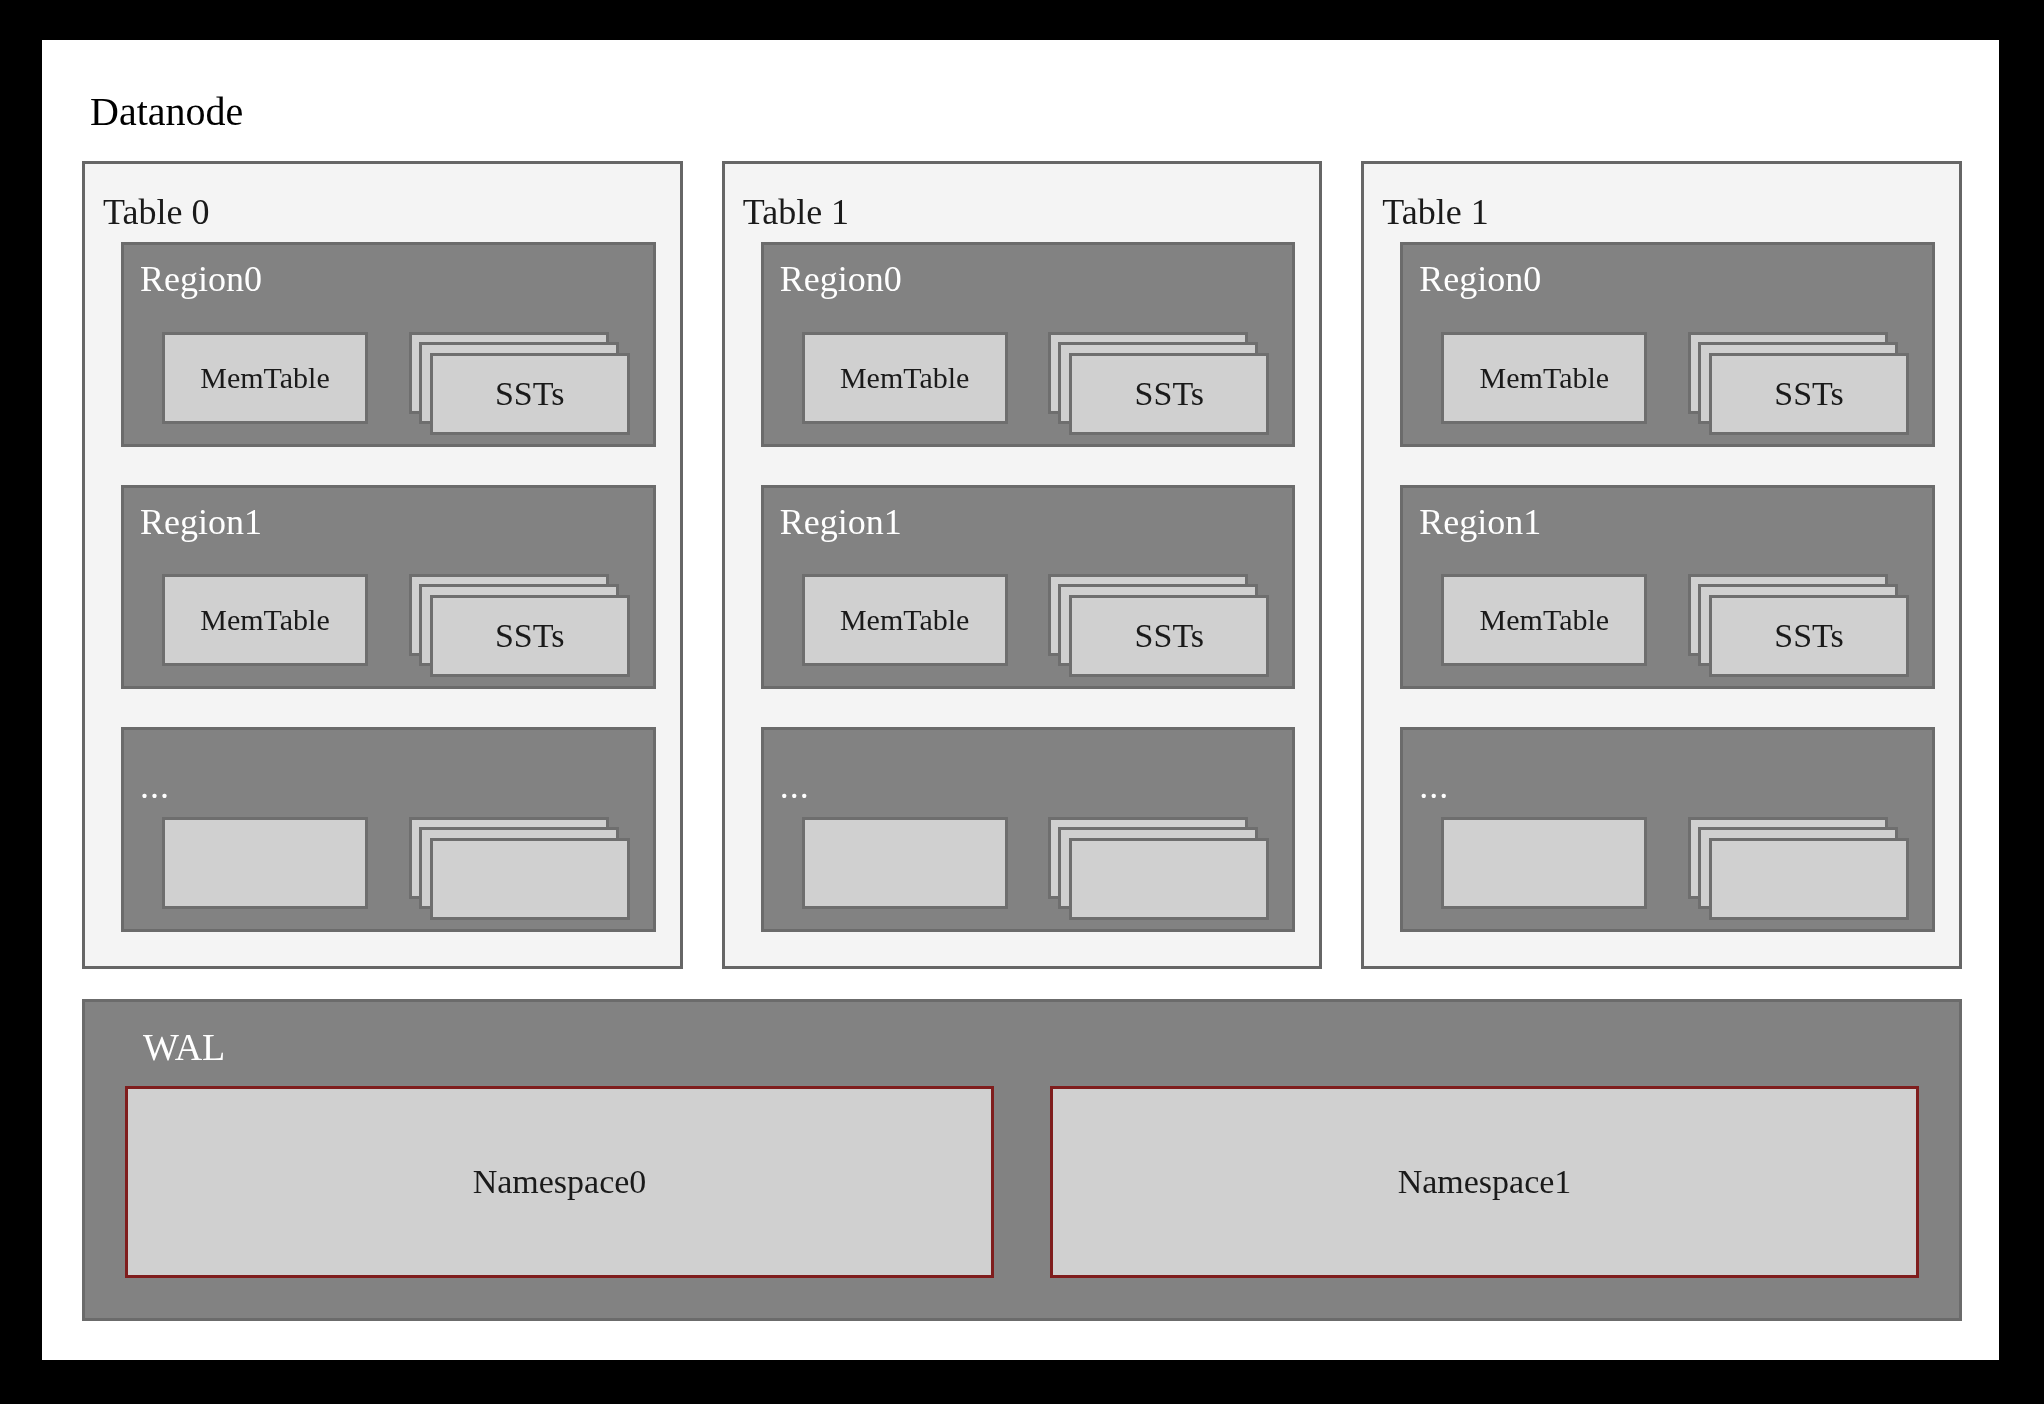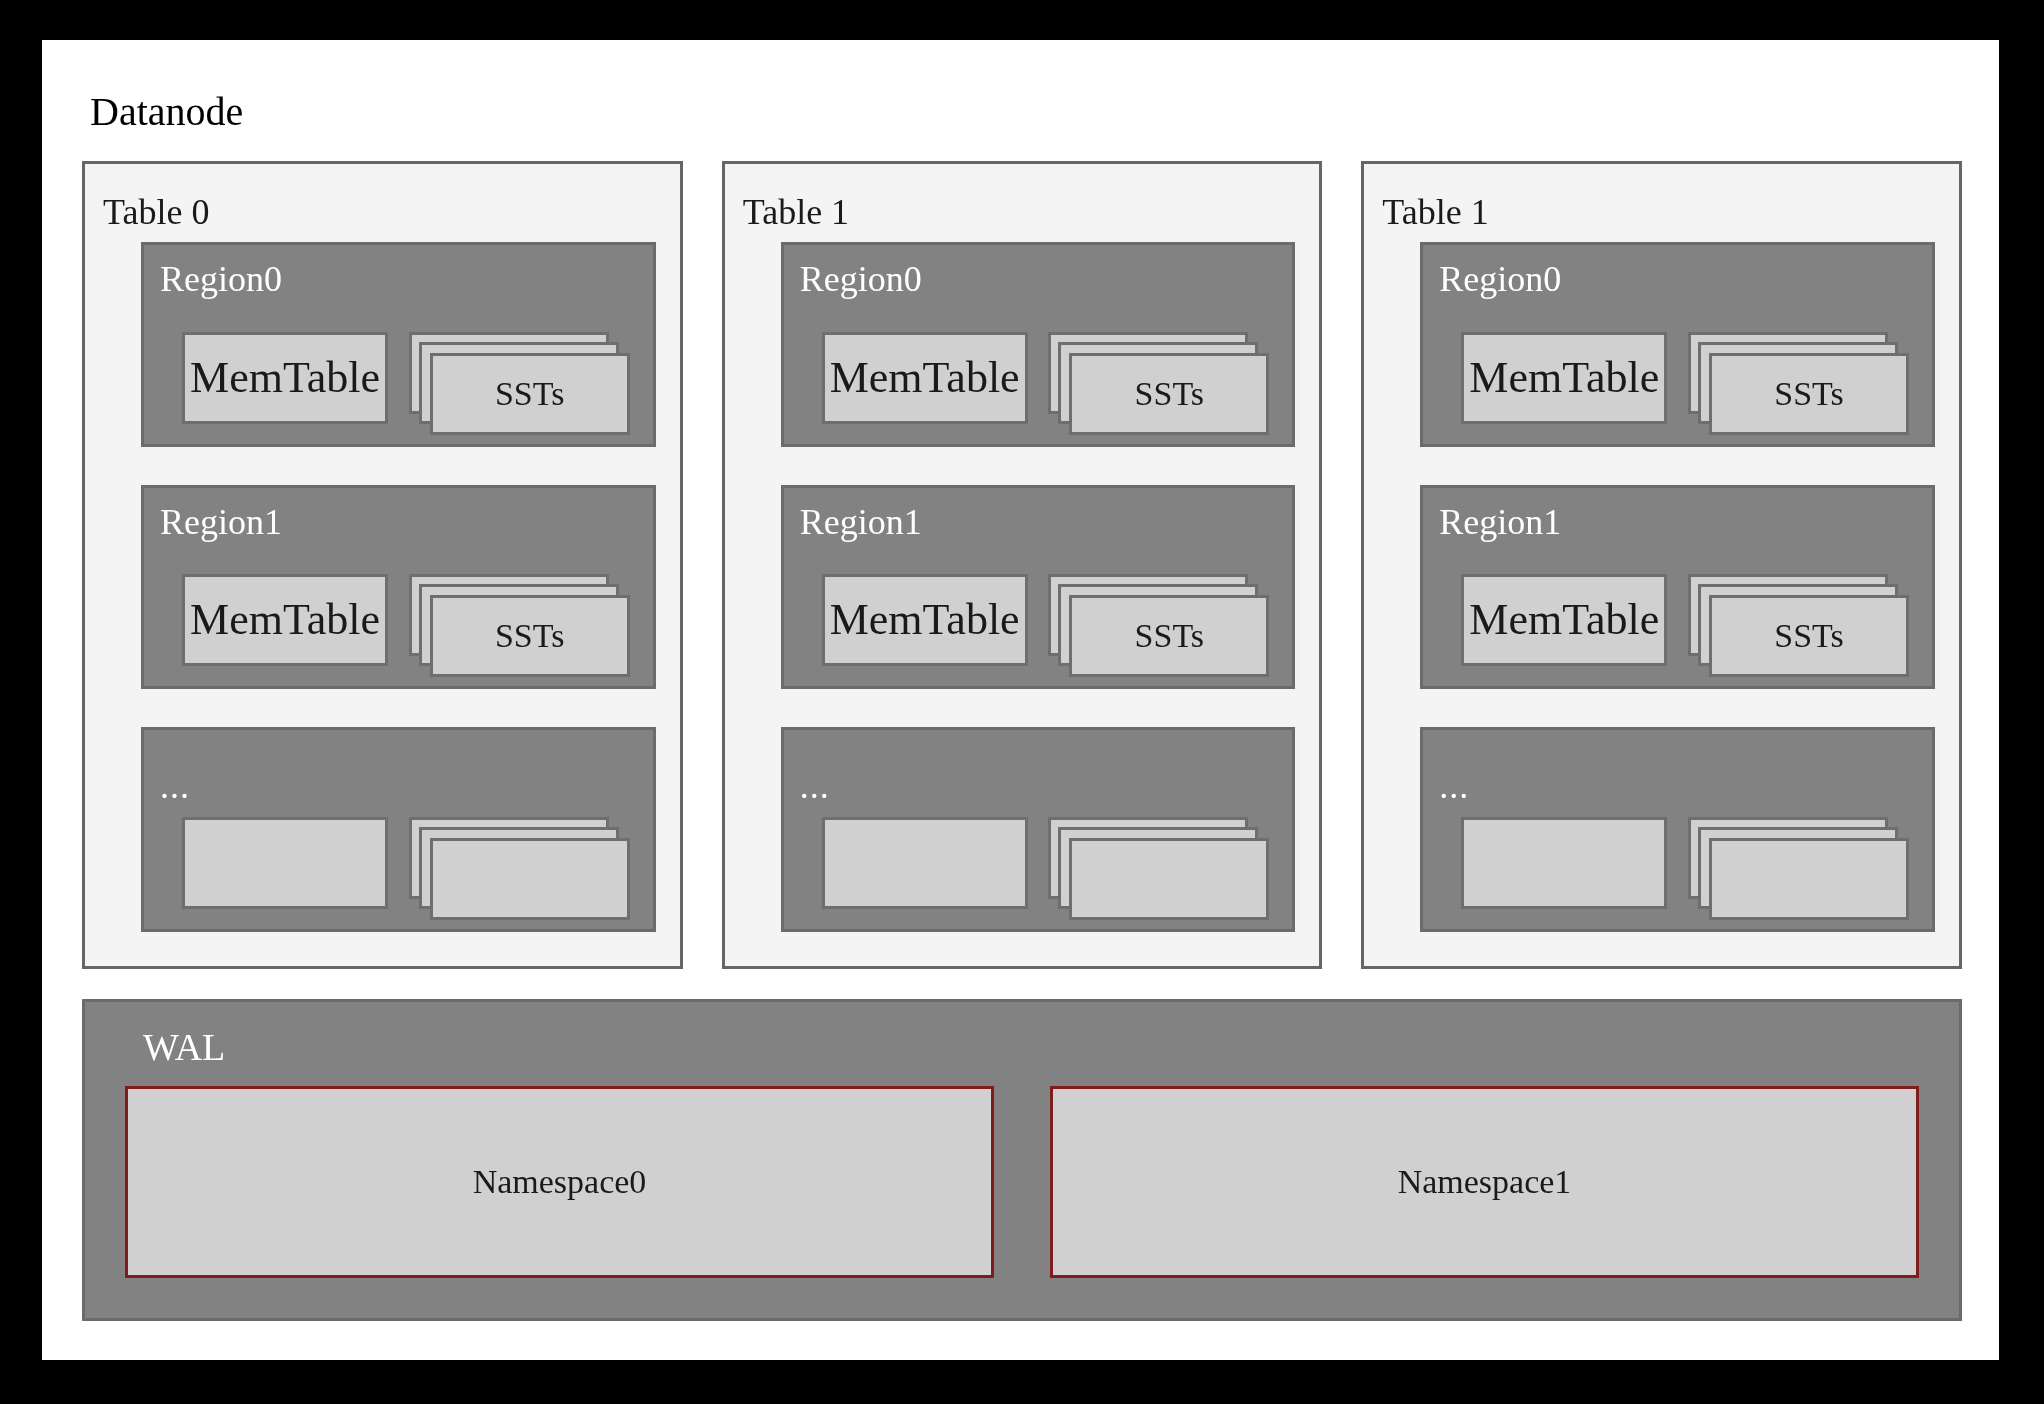--- a/index.html
+++ b/index.html
@@ -81,21 +81,20 @@
     flex-direction: column;
     gap: 38px;
   }
 
   .region-panel {
     position: relative;
     flex: 1 1 0;
     background: #828282;
     border: 3px solid #6b6b6b;
     box-sizing: border-box;
-    margin-left: 20px;
   }
 
   .region-title {
     position: absolute;
     left: 16px;
     top: 16px;
     font-size: 36px;
     color: #ffffff;
     line-height: 1;
     white-space: nowrap;
@@ -121,21 +120,21 @@
   
   .memtable-box {
     width: 206px;
     height: 92px;
     background: #d0d0d0;
     border: 3px solid #6e6e6e;
     box-sizing: border-box;
     display: flex;
     align-items: center;
     justify-content: center;
-    font-size: 44px;
+    font-size: 30px;
     color: #1a1a1a;
     line-height: 1;
   }
 
   
   .ssts-stack {
     position: relative;
     width: 222px;
     height: 104px;
   }

